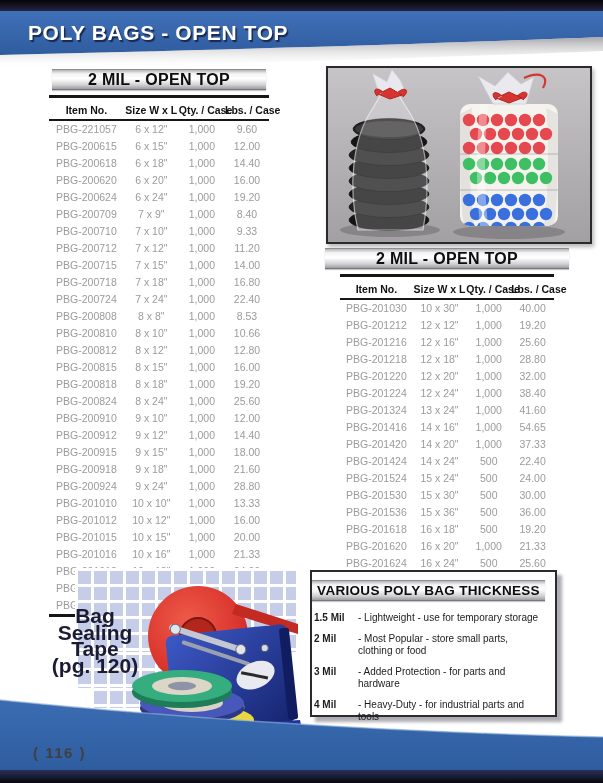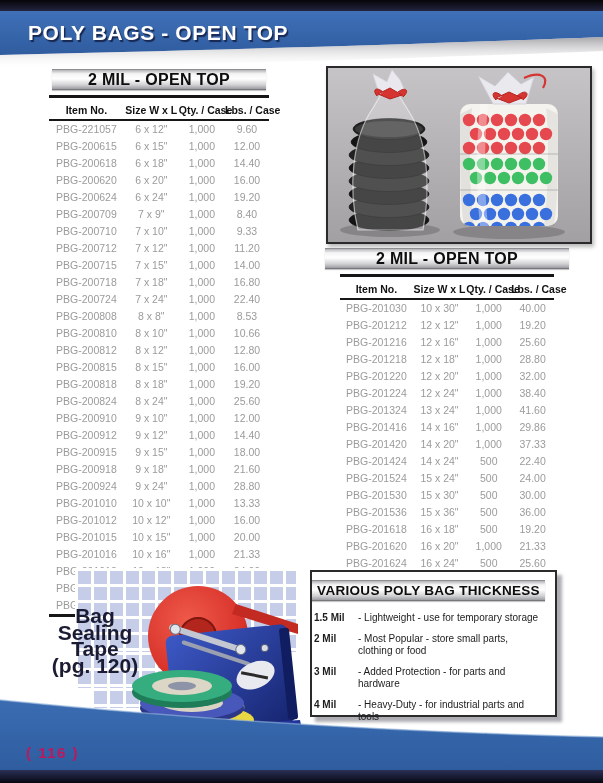--- a/index.html
+++ b/index.html
@@ -58,22 +58,22 @@
   .m5{left:187px;top:732px;width:36px;height:16px;}
 
   
   .tape-text{position:absolute;left:45px;top:608px;width:100px;text-align:center;z-index:4;
         font-family:Liberation Sans, sans-serif;font-weight:700;font-size:21px;line-height:16.5px;
         color:#1b1b33;}
   .photo-tape{position:absolute;left:118px;top:580px;margin:0;z-index:3;}
 
   
   .ftr-svg{position:absolute;left:0;bottom:0;z-index:5;}
-  .page-num{position:absolute;left:26px;top:744px;z-index:6;font-size:15px;font-weight:bold;
-        color:#be185d;letter-spacing:1.5px;}
+  .page-num{position:absolute;left:33px;top:744px;z-index:6;font-size:15px;font-weight:bold;
+        color:#404040;letter-spacing:1.5px;}
 </style>
 </head>
 <body>
 
 <div class="page">
 
   <svg class="hdr-svg" width="603" height="78" viewBox="0 0 603 78">
     <defs>
       <linearGradient id="topbarG" x1="0" y1="0" x2="0" y2="1">
         <stop offset="0" stop-color="#060609"></stop>
@@ -443,21 +443,21 @@
           <tr>
             <td>PBG-201324</td>
             <td>13 x 24"</td>
             <td>1,000</td>
             <td>41.60</td>
           </tr>
           <tr>
             <td>PBG-201416</td>
             <td>14 x 16"</td>
             <td>1,000</td>
-            <td>29.86</td>
+            <td>54.65</td>
           </tr>
           <tr>
             <td>PBG-201420</td>
             <td>14 x 20"</td>
             <td>1,000</td>
             <td>37.33</td>
           </tr>
           <tr>
             <td>PBG-201424</td>
             <td>14 x 24"</td>

